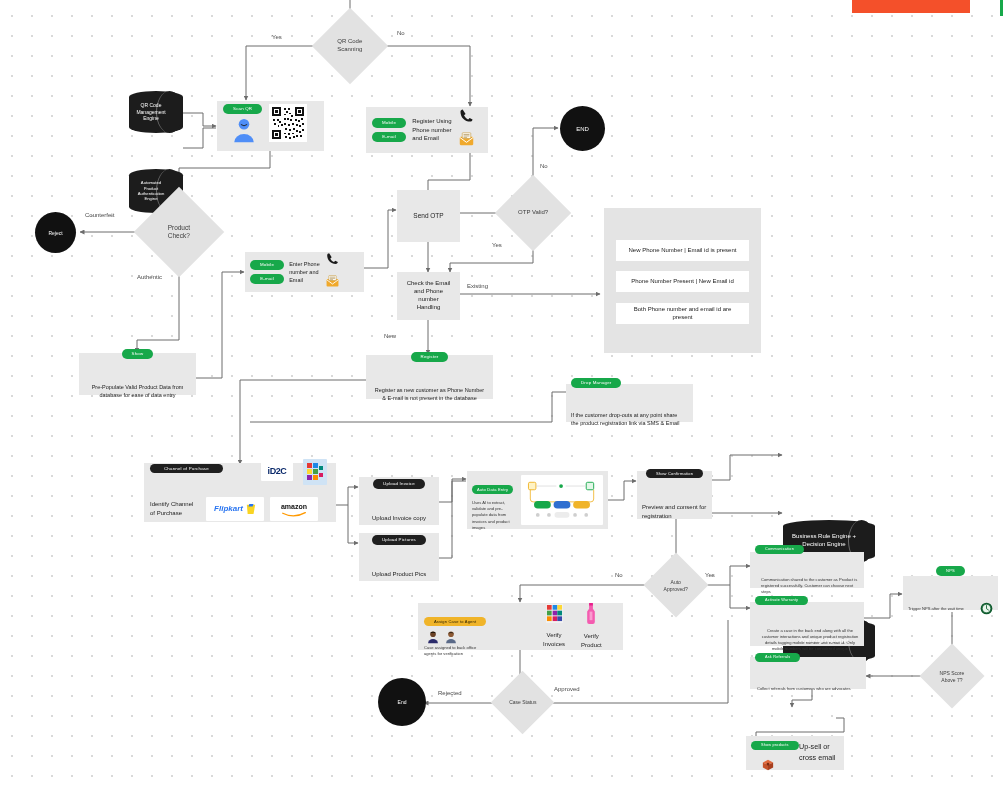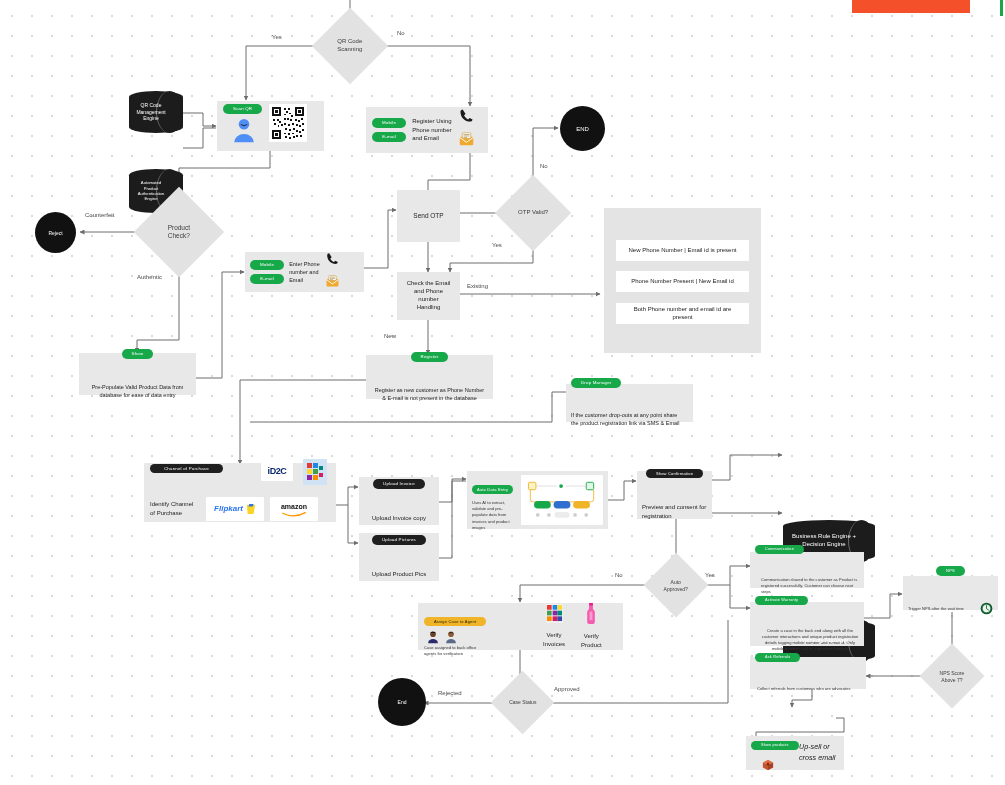--- a/index.html
+++ b/index.html
@@ -82,21 +82,21 @@
   .badge.dark { background: #1f1f1f; }
   .badge.amber { background: #f0b429; color: #2a2000; }
   .badge.wide { padding: 2px 14px; }
 
   .lbl { position: absolute; color: #4a4a4a; white-space: nowrap; }
 
   .t5 { font-size: 5px; }
   .t55 { font-size: 5.5px; }
   .t6 { font-size: 6px; }
   .t65 { font-size: 6.5px; }
-  .t7 { font-size: 7.2px; font-style: italic; }
+  .t7 { font-size: 7.2px; }
 
   .micro { font-size: 4.1px; line-height: 1.5; color: #333; }
 
   
   .tile {
     background: #ffffff; display: flex; align-items: center; justify-content: center;
     border-radius: 1px;
   }
 
   .orangeBar {

